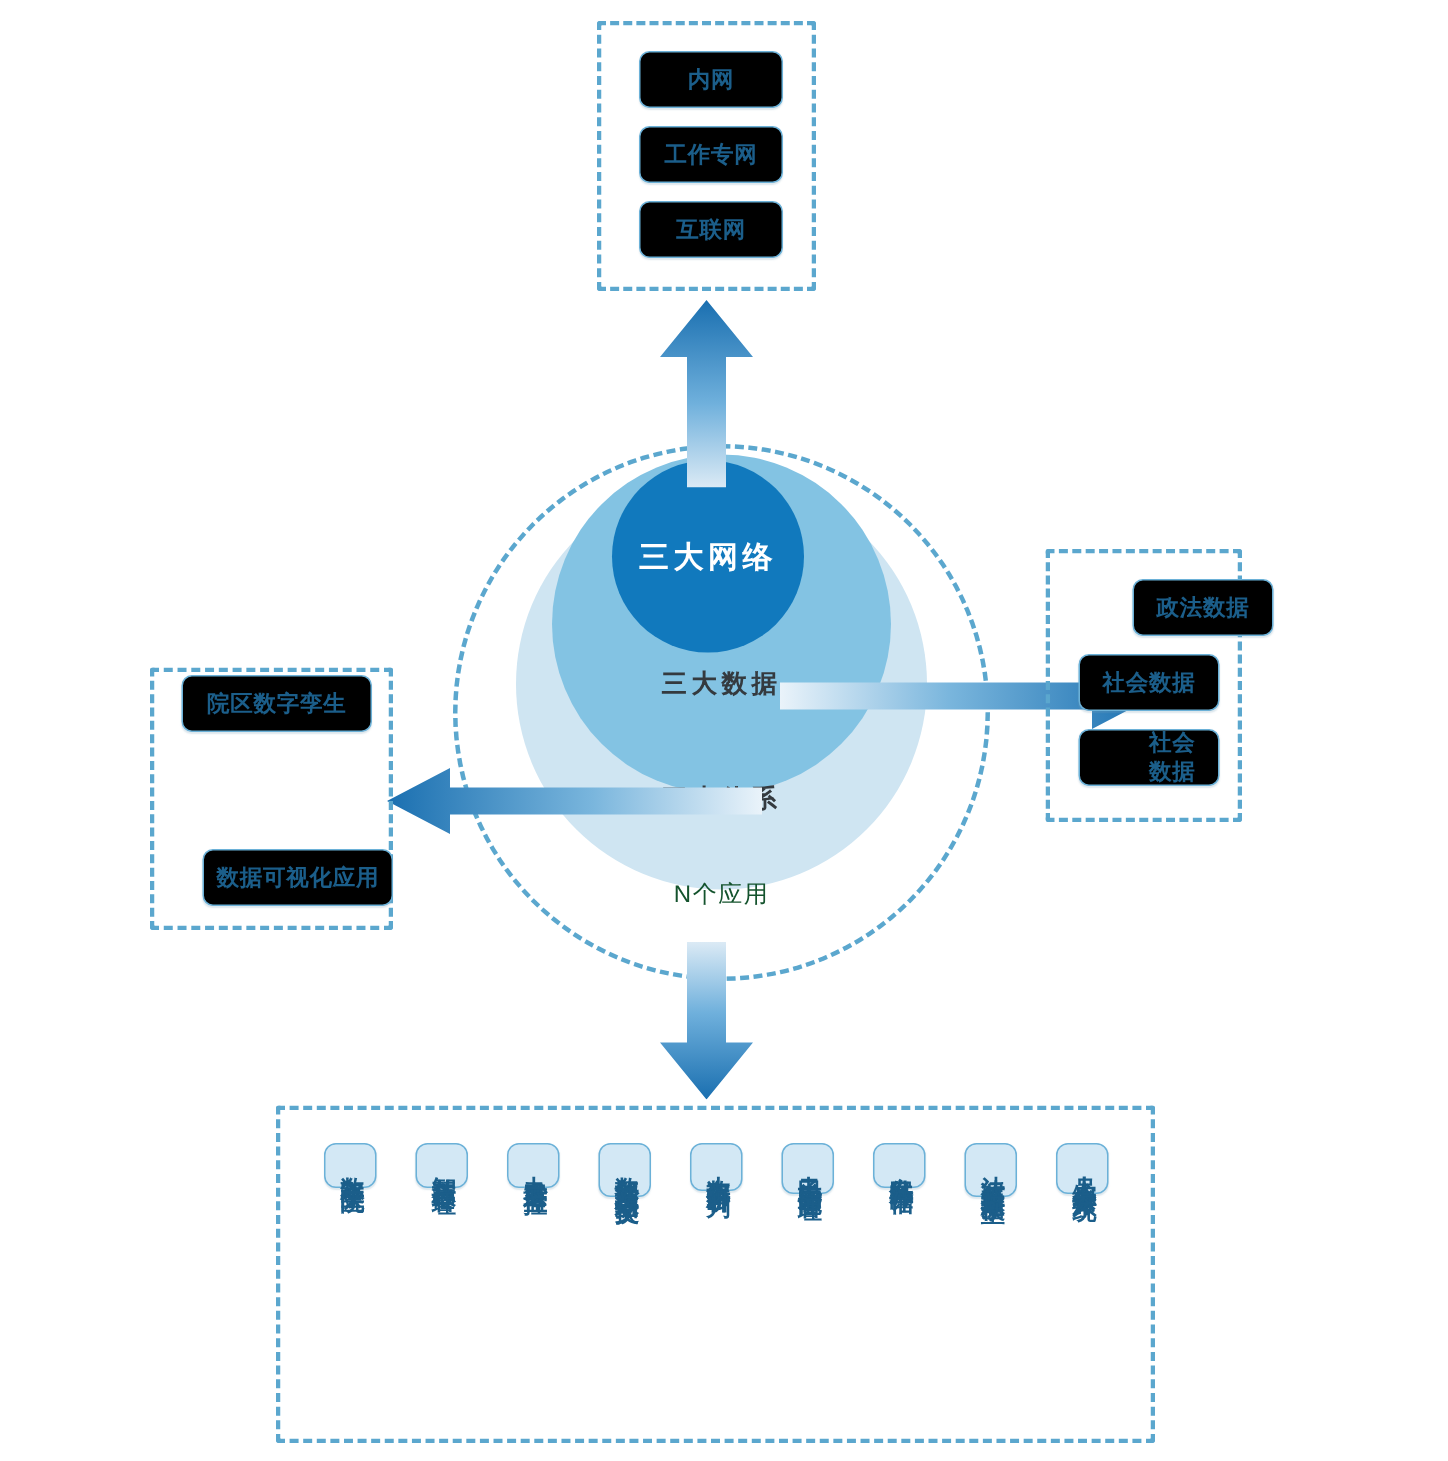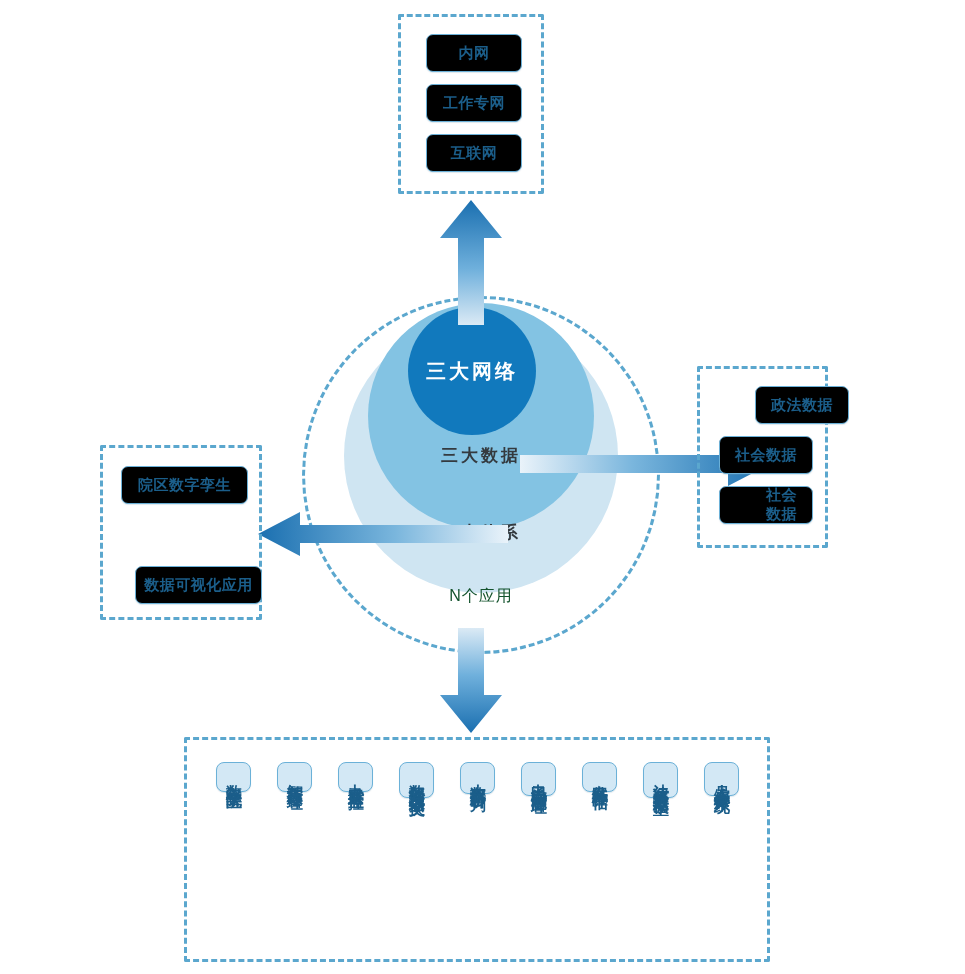--- a/index.html
+++ b/index.html
@@ -54,21 +54,21 @@
   #node-top-2 { top: 117px; }
 
   
   #group-right .node { left: 19px; width: 94px; height: 38px; }
   #node-right-0 { top: 17px; margin-left: 36px; }
   #node-right-1 { top: 67px; }
   #node-right-2 { top: 117px; padding-left: 46px; }
 
   
   #group-left .node { left: 18px; width: 127px; height: 38px; }
-  #node-left-0 { top: 18px; }
+  #node-left-0 { top: 2px; }
   #node-left-1 { top: 68px; }
   #node-left-2 { top: 118px; margin-left: 14px; }
 
   
   .vnode {
     position: absolute;
     top: 22px;
     width: 35px;
     background: #d3e8f5;
     border: 1px solid #6bb1d8;

